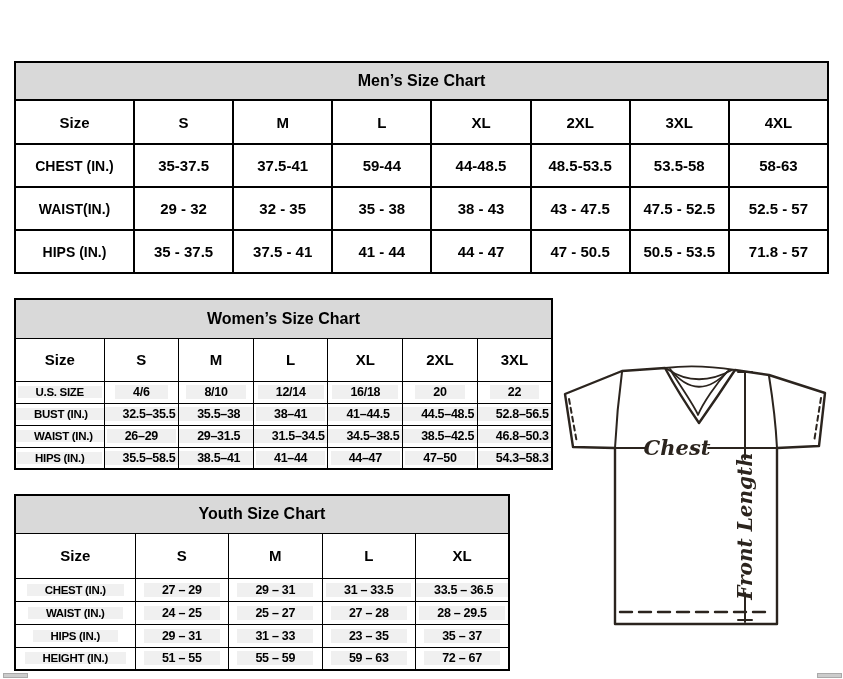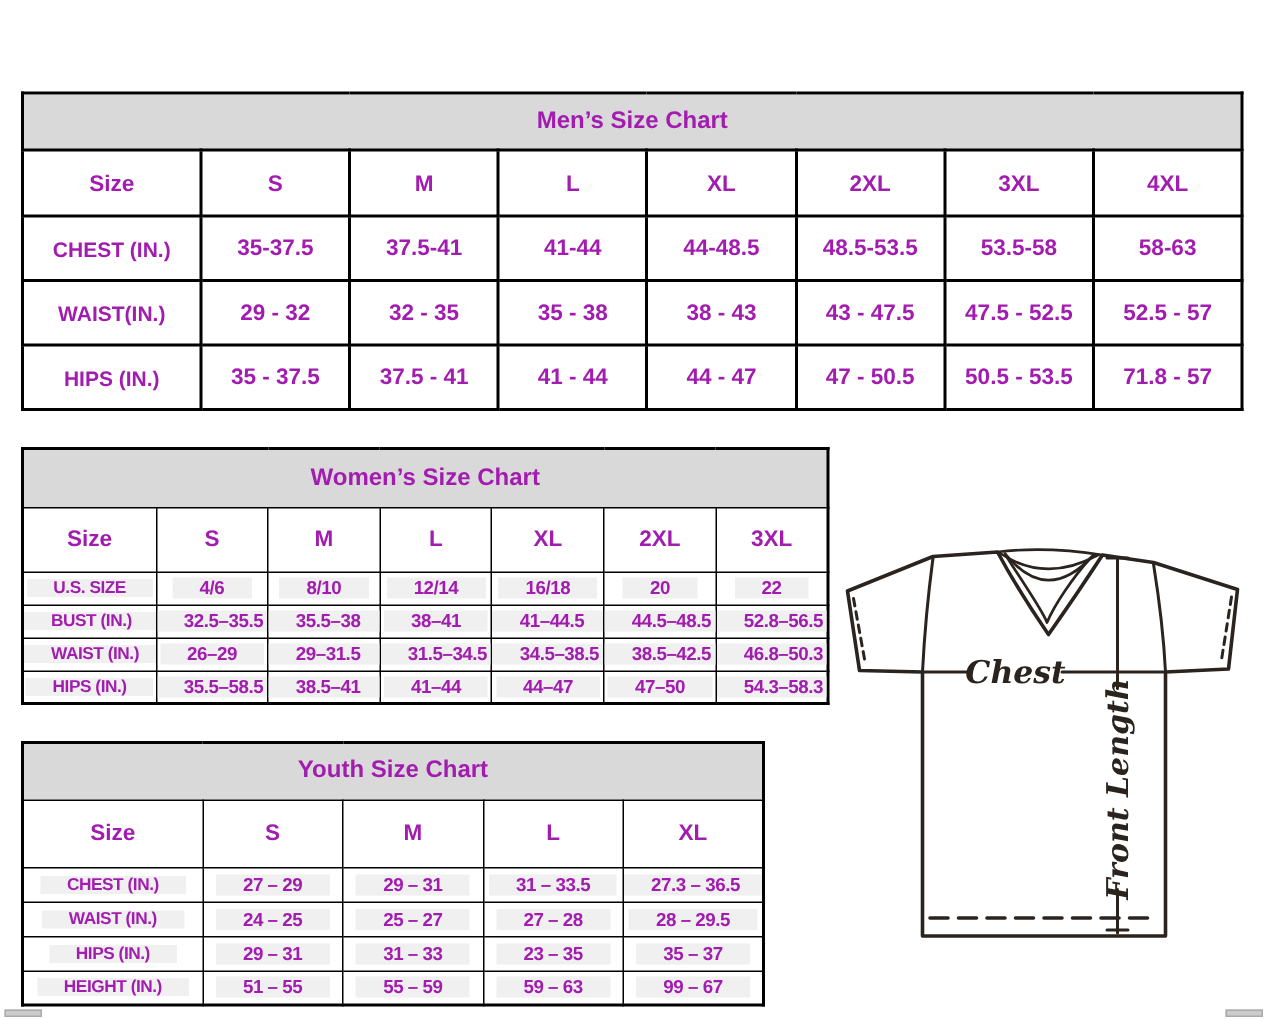--- a/index.html
+++ b/index.html
@@ -5,21 +5,21 @@
   html,body{margin:0;padding:0;background:#fff;}
   #canvas{position:relative;width:843px;height:679px;background:#fff;overflow:hidden;
           font-family:"Liberation Sans",sans-serif;color:#000;}
   #page-title{position:absolute;left:0;top:6px;width:815px;text-align:center;
               font-size:21px;font-weight:bold;letter-spacing:0px;}
   .tbl-wrap{position:absolute;}
   #men-wrap{left:14px;top:61px;width:815px;}
   #women-wrap{left:14px;top:298px;width:539px;}
   #youth-wrap{left:14px;top:494px;width:496px;}
   table.tbl{border-collapse:collapse;table-layout:fixed;width:100%;
-            font-family:"Liberation Sans",sans-serif;color:#a21caf;}
+            font-family:"Liberation Sans",sans-serif;color:#000000;}
   table.tbl{border:2px solid #000;}
   .tbl td,.tbl th{border:1px solid #000;text-align:center;vertical-align:middle;
                   padding:0;overflow:hidden;white-space:nowrap;}
   .men td,.men th{border-width:2px;}
   tr.band td{background:var(--band-bg,#d9d9d9);font-weight:bold;font-size:16px;}
   tr.head th{font-size:15px;font-weight:bold;}
   .men tr.band{height:38px;} .men tr.head{height:44px;} .men tr.data{height:43px;}
   .women tr.band{height:39px;} .women tr.head{height:43px;} .women tr.data{height:22px;}
   .youth tr.band{height:38px;} .youth tr.head{height:45px;} .youth tr.data{height:23px;}
   .men col.label-col{width:119px;}
@@ -67,21 +67,21 @@
             <th>L</th>
             <th>XL</th>
             <th>2XL</th>
             <th>3XL</th>
             <th>4XL</th>
           </tr>
           <tr class="data">
             <th>CHEST (IN.)</th>
             <td>35-37.5</td>
             <td>37.5-41</td>
-            <td>41-44</td>
+            <td>59-44</td>
             <td>44-48.5</td>
             <td>48.5-53.5</td>
             <td>53.5-58</td>
             <td>58-63</td>
           </tr>
           <tr class="data">
             <th>WAIST(IN.)</th>
             <td>29 - 32</td>
             <td>32 - 35</td>
             <td>35 - 38</td>
@@ -186,42 +186,42 @@
             <th>S</th>
             <th>M</th>
             <th>L</th>
             <th>XL</th>
           </tr>
           <tr class="data">
             <th><span class="hl">CHEST (IN.)</span></th>
             <td><span class="hl">27 – 29</span></td>
             <td><span class="hl">29 – 31</span></td>
             <td><span class="hl">31 – 33.5</span></td>
-            <td><span class="hl">27.3 – 36.5</span></td>
+            <td><span class="hl">33.5 – 36.5</span></td>
           </tr>
           <tr class="data">
             <th><span class="hl">WAIST (IN.)</span></th>
             <td><span class="hl">24 – 25</span></td>
             <td><span class="hl">25 – 27</span></td>
             <td><span class="hl">27 – 28</span></td>
             <td><span class="hl">28 – 29.5</span></td>
           </tr>
           <tr class="data">
             <th><span class="hl">HIPS (IN.)</span></th>
             <td><span class="hl">29 – 31</span></td>
             <td><span class="hl">31 – 33</span></td>
             <td><span class="hl">23 – 35</span></td>
             <td><span class="hl">35 – 37</span></td>
           </tr>
           <tr class="data">
             <th><span class="hl">HEIGHT (IN.)</span></th>
             <td><span class="hl">51 – 55</span></td>
             <td><span class="hl">55 – 59</span></td>
             <td><span class="hl">59 – 63</span></td>
-            <td><span class="hl">99 – 67</span></td>
+            <td><span class="hl">72 – 67</span></td>
           </tr>
         </tbody>
       </table>
     </div>
 
   <div id="jersey-box">
     <svg viewBox="0 0 274 296" xmlns="http://www.w3.org/2000/svg">
       <g stroke="#2b241e" fill="none" stroke-linejoin="round" stroke-linecap="round">
 
         <path stroke-width="2.4" d="M107 6 L64 9 L7 32 L15 85 L57 86 L57 262 L219 262 L219 86 L261 84 L267 31 L211 13 L177 8 Q160 34 141 61 Q121 32 107 6 Z"></path>

